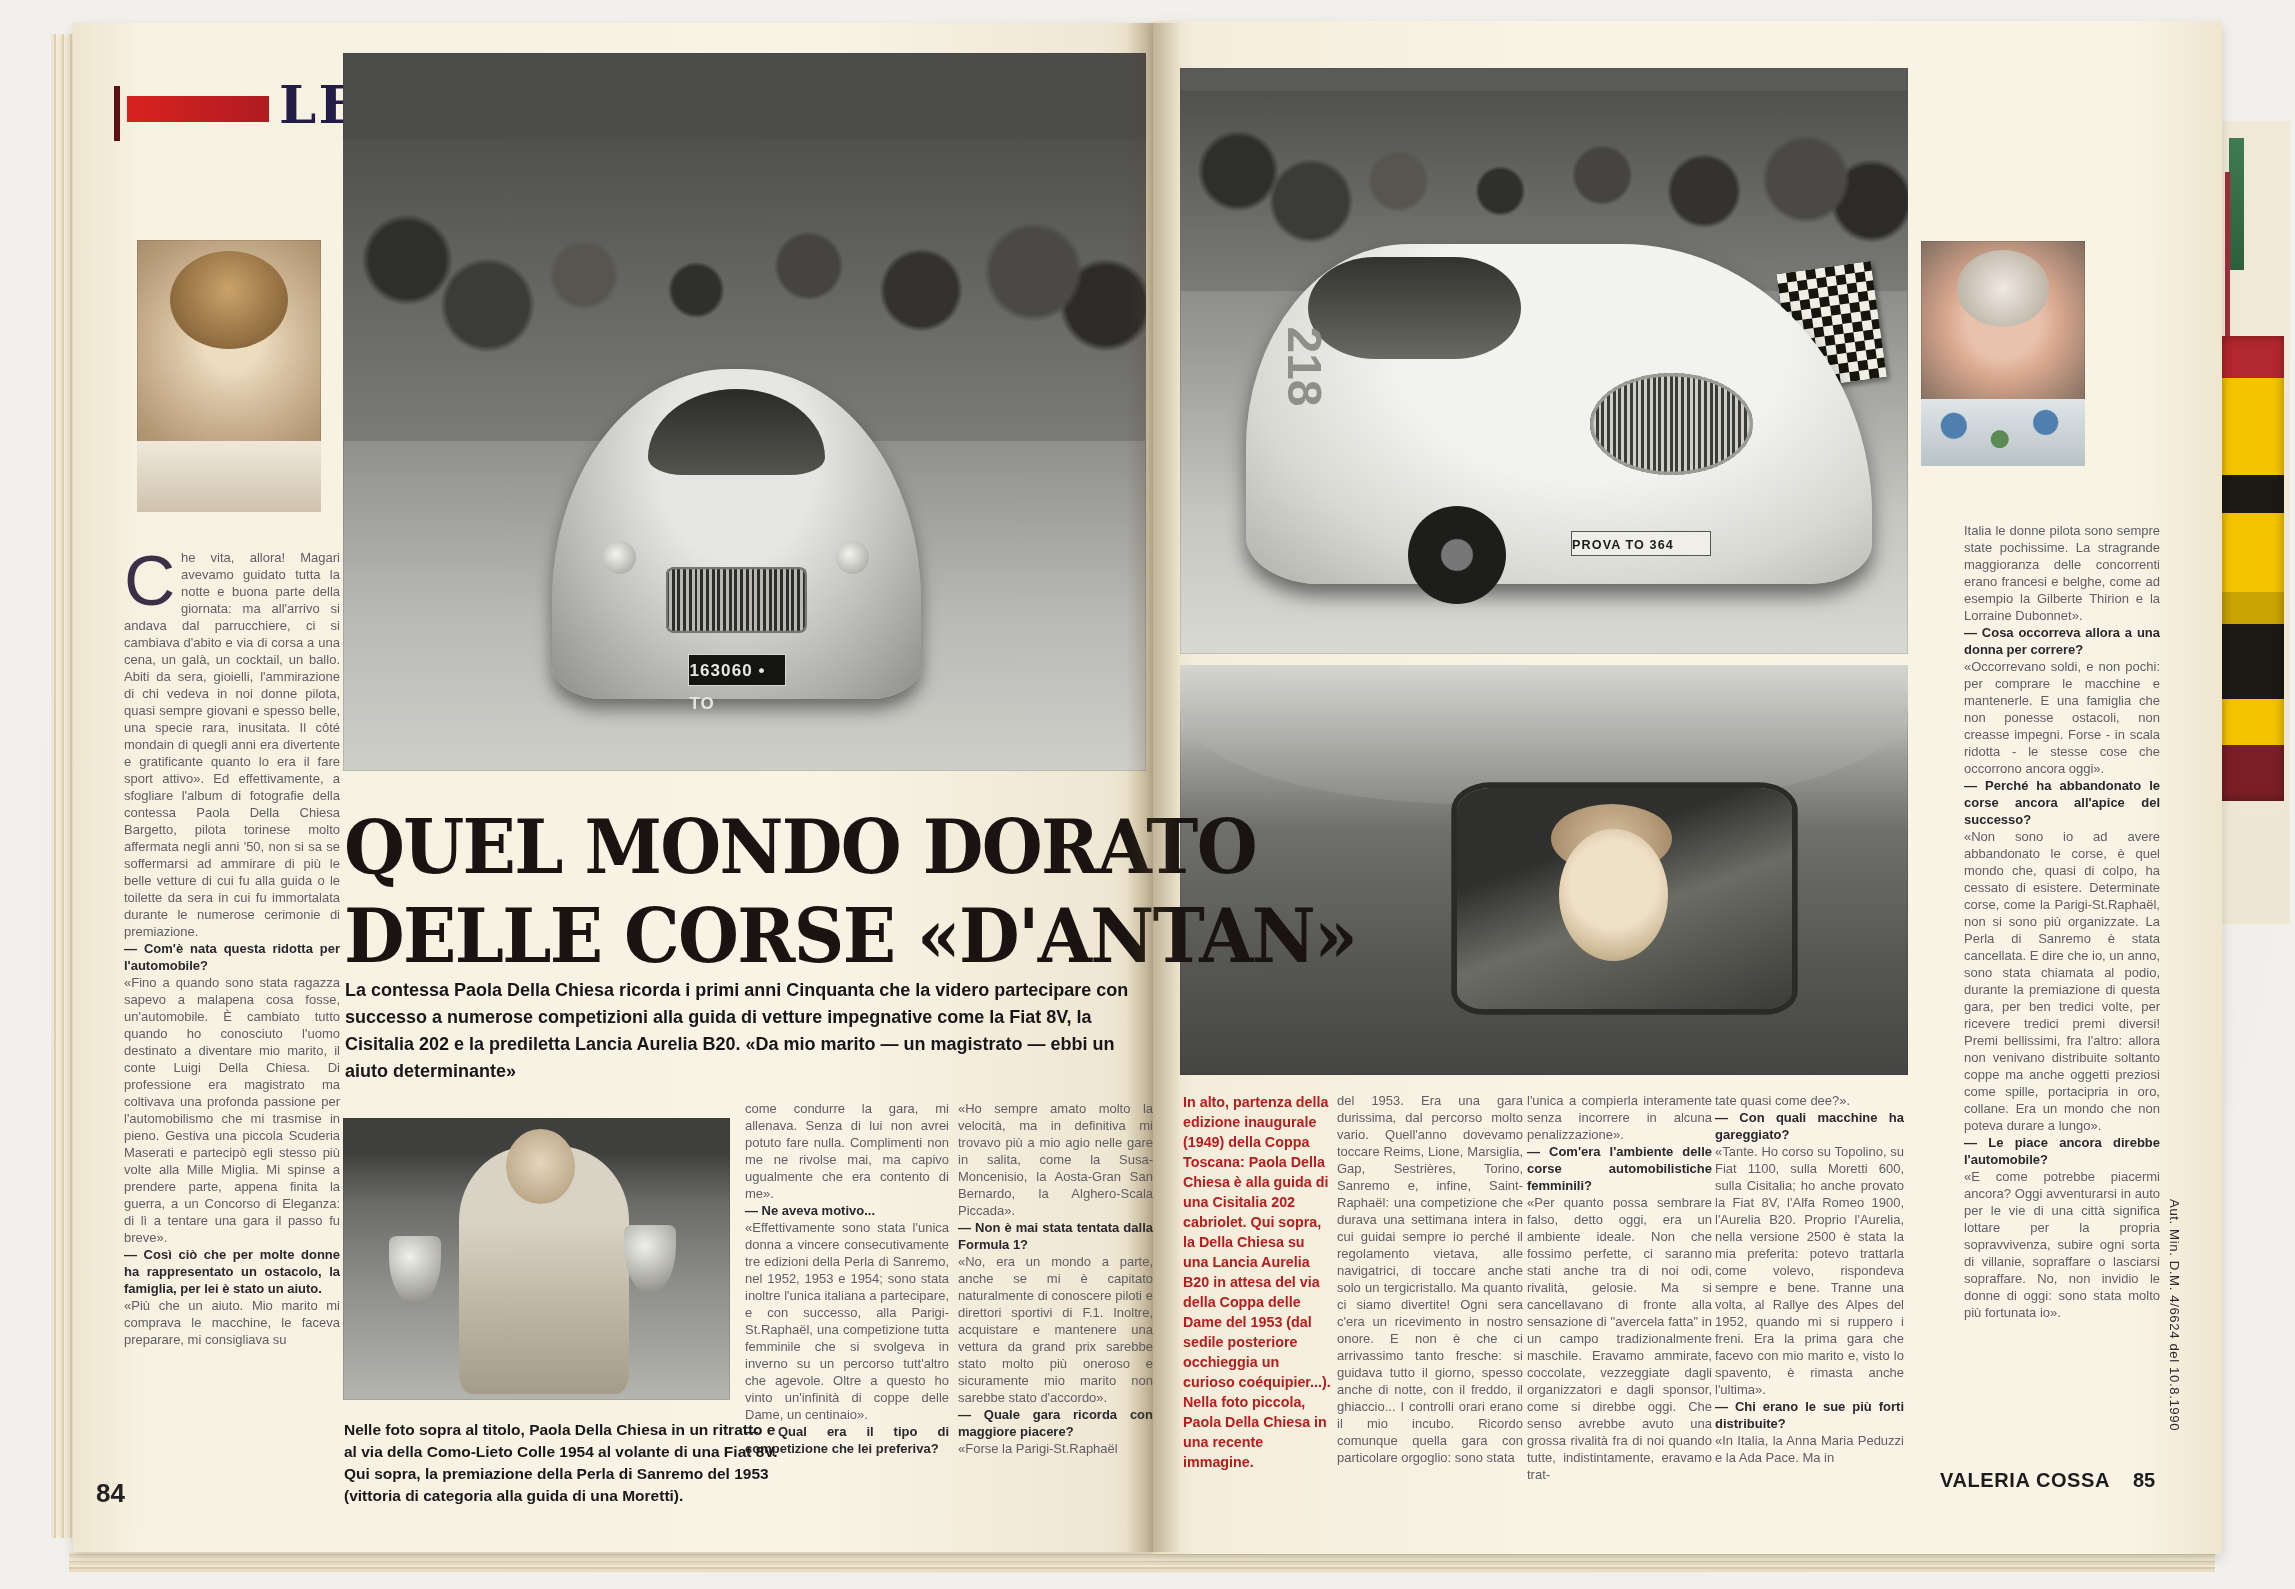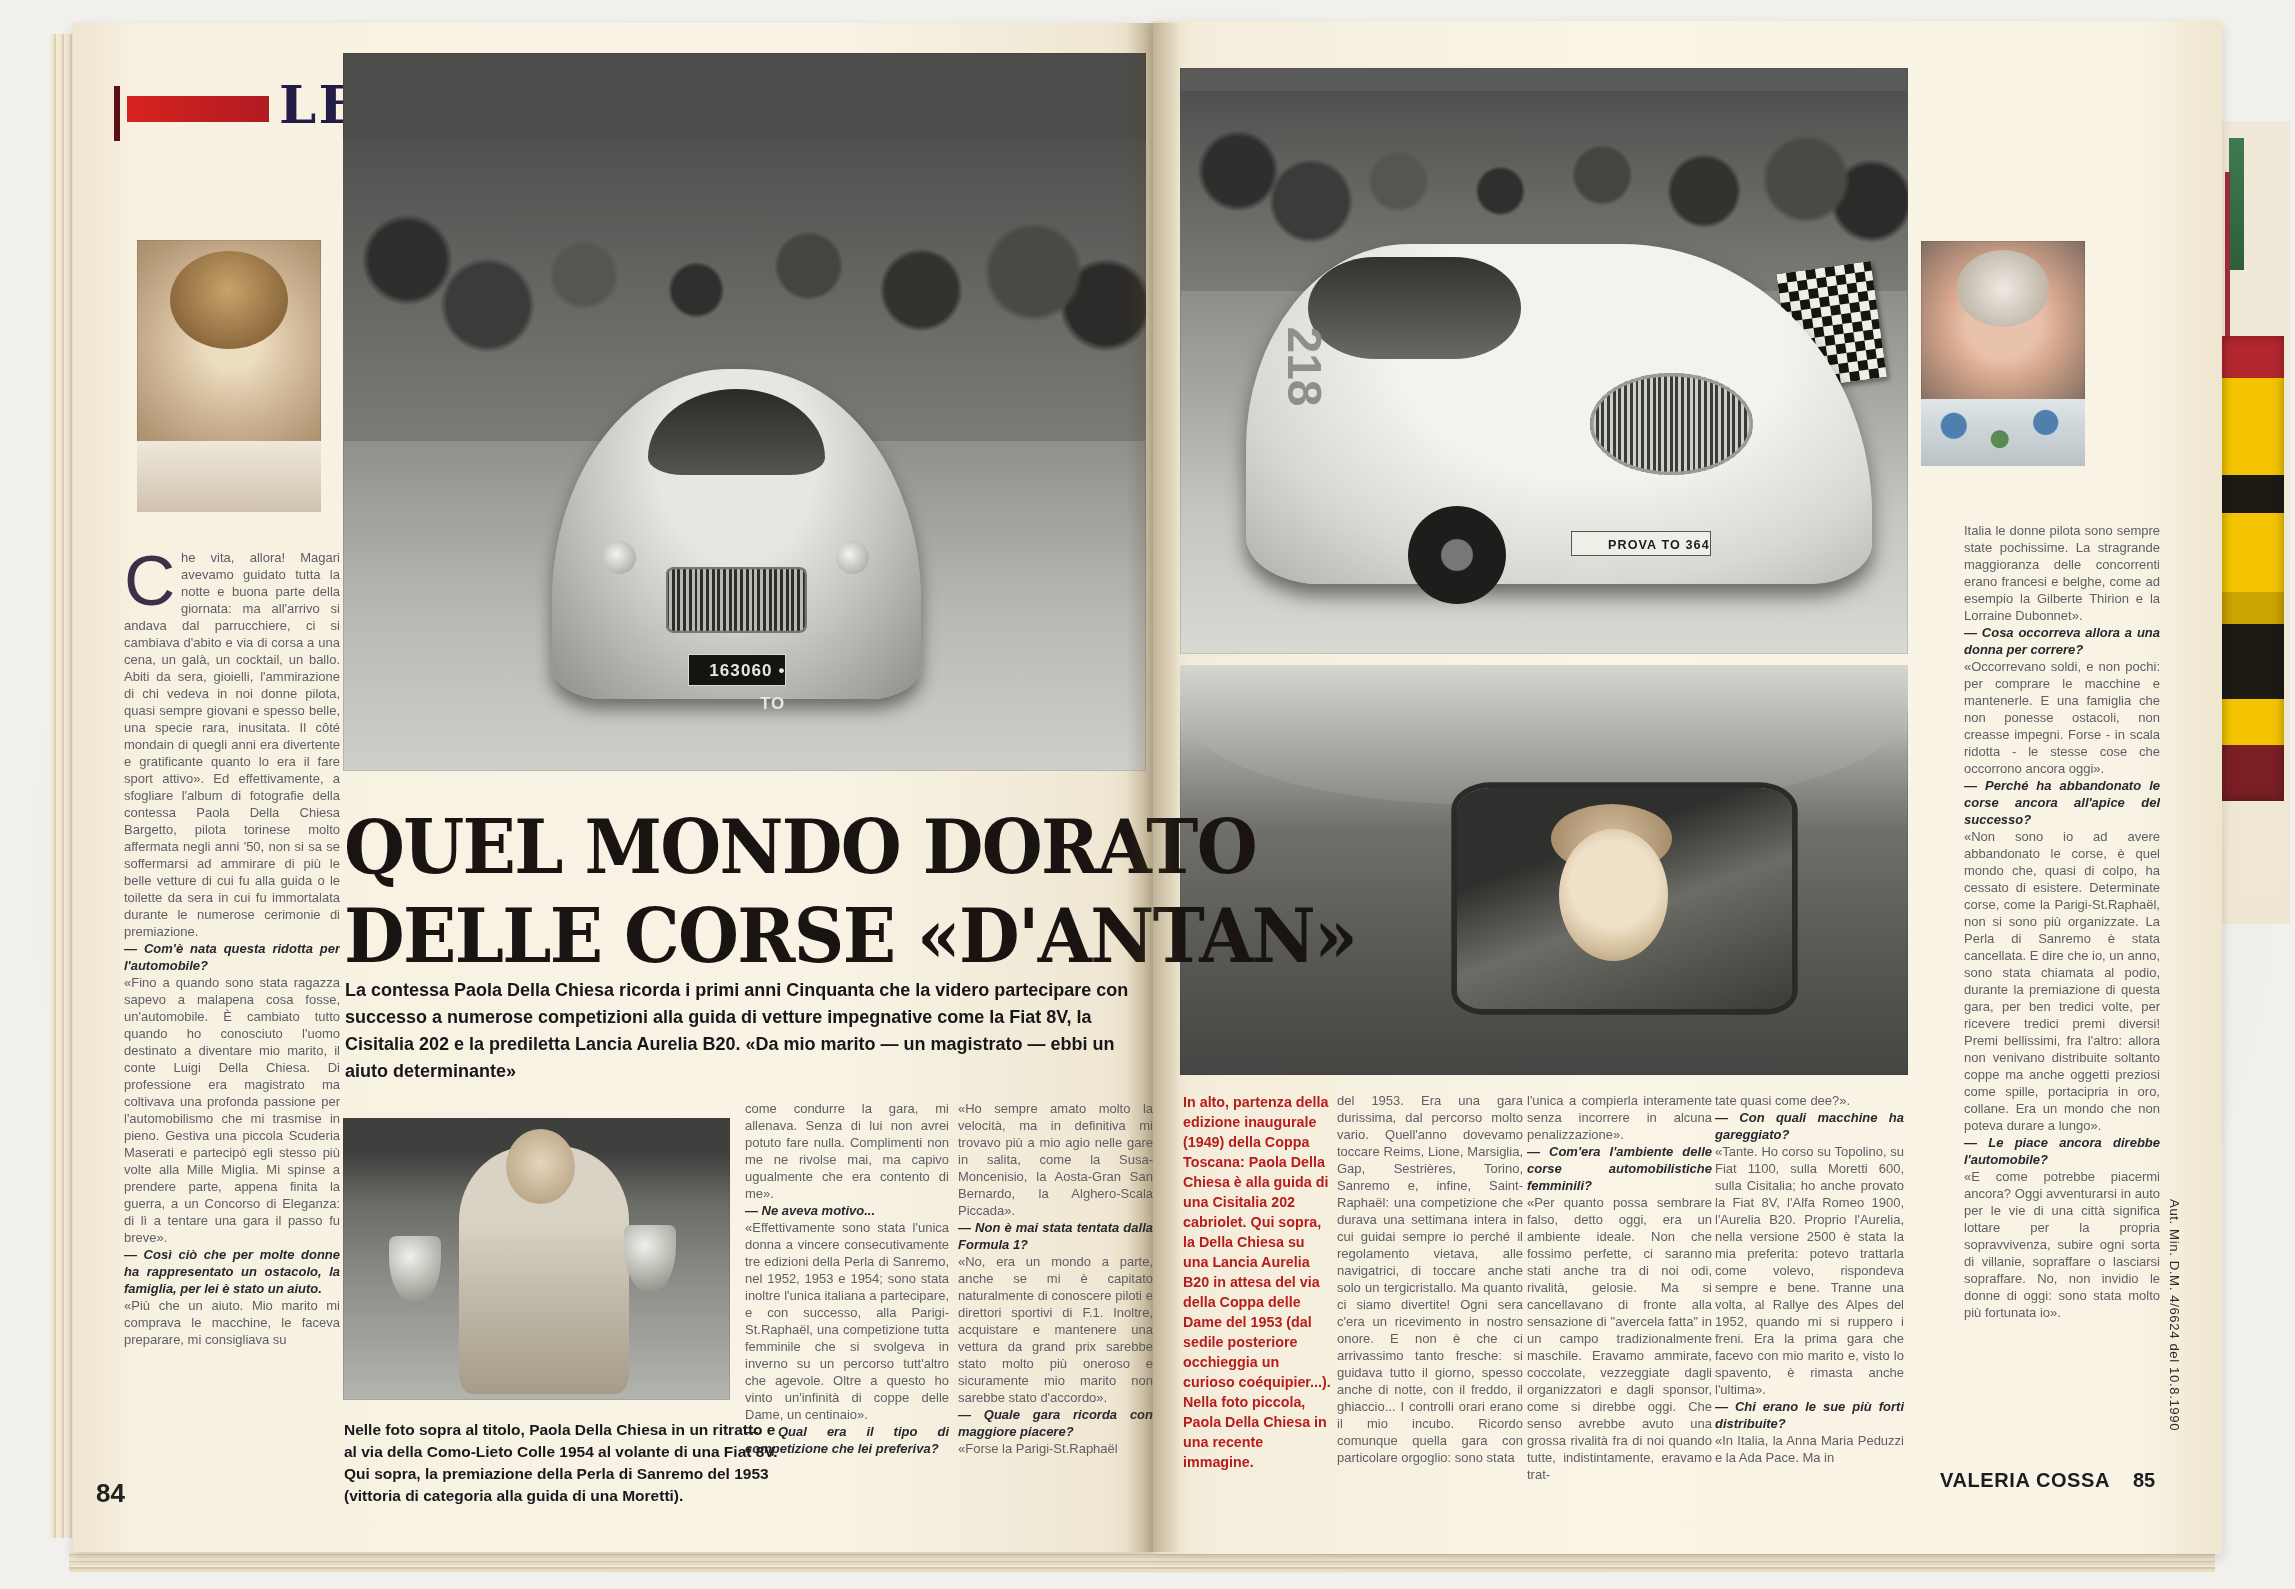--- a/index.html
+++ b/index.html
@@ -56,21 +56,21 @@
   .car-left{position:absolute;left:26%;top:44%;width:46%;height:46%;border-radius:48% 48% 14% 14%/70% 70% 10% 10%;
      background:radial-gradient(ellipse at 50% 28%,#e6e6e2 0 30%,#c2c2be 60%,#8e8e8a 100%);
      box-shadow:0 10.3px 17px rgba(0,0,0,.45);}
   .car-left .windshield{position:absolute;left:26%;top:6%;width:48%;height:26%;border-radius:50% 50% 20% 20%/80% 80% 20% 20%;
      background:linear-gradient(180deg,#2a2a28,#55554f);}
   .car-left .grille{position:absolute;left:31%;bottom:20%;width:38%;height:20%;border-radius:8px;
      background:repeating-linear-gradient(90deg,#2c2c2a 0 2.9px,#b9b9b2 2.9px 5.7px);box-shadow:0 0 0 2.3px #777 inset;}
   .car-left .hl{position:absolute;width:33px;height:33px;border-radius:50%;
      background:radial-gradient(circle at 40% 40%,#f4f4ef,#9a9a94);top:52%;}
   .plate{position:absolute;background:#141412;color:#e8e8e2;font-weight:700;
-     text-align:right;border:1.7px solid #d9d9d2;letter-spacing:1.1px;}
+     text-align:left;border:1.7px solid #d9d9d2;letter-spacing:1.1px;}
   #plate-left{left:37%;bottom:4%;width:26%;height:9%;font-size:17px;line-height:1.9;}
   #ph-main-right{left:1180px;top:68px;width:728px;height:586px;
      background:linear-gradient(180deg,#5a5a58 0 14%,#7d7d7a 26%,#9b9b97 48%,#c6c6c1 76%,#d9d9d3 100%);}
   .flag{position:absolute;right:4%;top:34%;width:13%;height:20%;
      background:conic-gradient(#16160f 90deg,#efefe6 90deg 180deg,#16160f 180deg 270deg,#efefe6 270deg) 0 0/19.5px 19.5px;
      transform:rotate(-8deg);box-shadow:2.3px 3.4px 5.7px rgba(0,0,0,.4);}
   .car-right{position:absolute;left:9%;top:30%;width:86%;height:58%;border-radius:26% 40% 10% 12%/60% 80% 12% 14%;
      background:radial-gradient(ellipse at 55% 30%,#f2f2ee 0 40%,#d9d9d4 70%,#b0b0aa 100%);
      box-shadow:0 11.5px 19.5px rgba(0,0,0,.5);}
   .car-right .cockpit{position:absolute;left:10%;top:4%;width:34%;height:30%;border-radius:50%/80%;
@@ -112,21 +112,21 @@
   
   #headline1,#headline2{font-family:"DejaVu Serif",serif;font-weight:700;color:#191411;
      letter-spacing:-1.7px;transform:scaleY(1.08);transform-origin:left top;}
   #headline1{left:344px;top:802px;font-size:70px;}
   #headline2{left:344px;top:891px;font-size:70px;}
   #standfirst{left:345px;top:977px;width:801px;font-size:18px;line-height:27px;
      font-weight:700;color:#17171a;}
   
   .col{color:#5e5e64;font-size:13px;line-height:17px;text-align:justify;}
   .col p{margin:0;}
-  .col .q{font-weight:700;font-style:italic;color:#28282e;}
+  .col .q{font-weight:700;color:#28282e;}
   .dropcap{float:left;font-size:71px;line-height:57px;padding:3.4px 5.7px 0 0;color:#3a3148;}
   #col1{left:124px;top:549px;width:216px;height:969px;overflow:hidden;}
   #col2{left:745px;top:1100px;width:204px;height:440px;overflow:hidden;}
   #col3{left:958px;top:1100px;width:195px;height:440px;overflow:hidden;}
   #cap-left{left:344px;top:1419px;width:436px;font-size:15.5px;line-height:22px;font-weight:700;color:#19191c;}
   #cap-right{left:1183px;top:1092px;width:148px;font-size:14.3px;line-height:20px;font-weight:600;color:#b91c1c;}
   #colB{left:1337px;top:1092px;width:186px;height:449px;overflow:hidden;}
   #colC{left:1527px;top:1092px;width:185px;height:449px;overflow:hidden;}
   #colD{left:1715px;top:1092px;width:189px;height:449px;overflow:hidden;}
   #colE{left:1924px;top:522px;width:196px;height:930px;overflow:hidden;margin-left:40px;}

